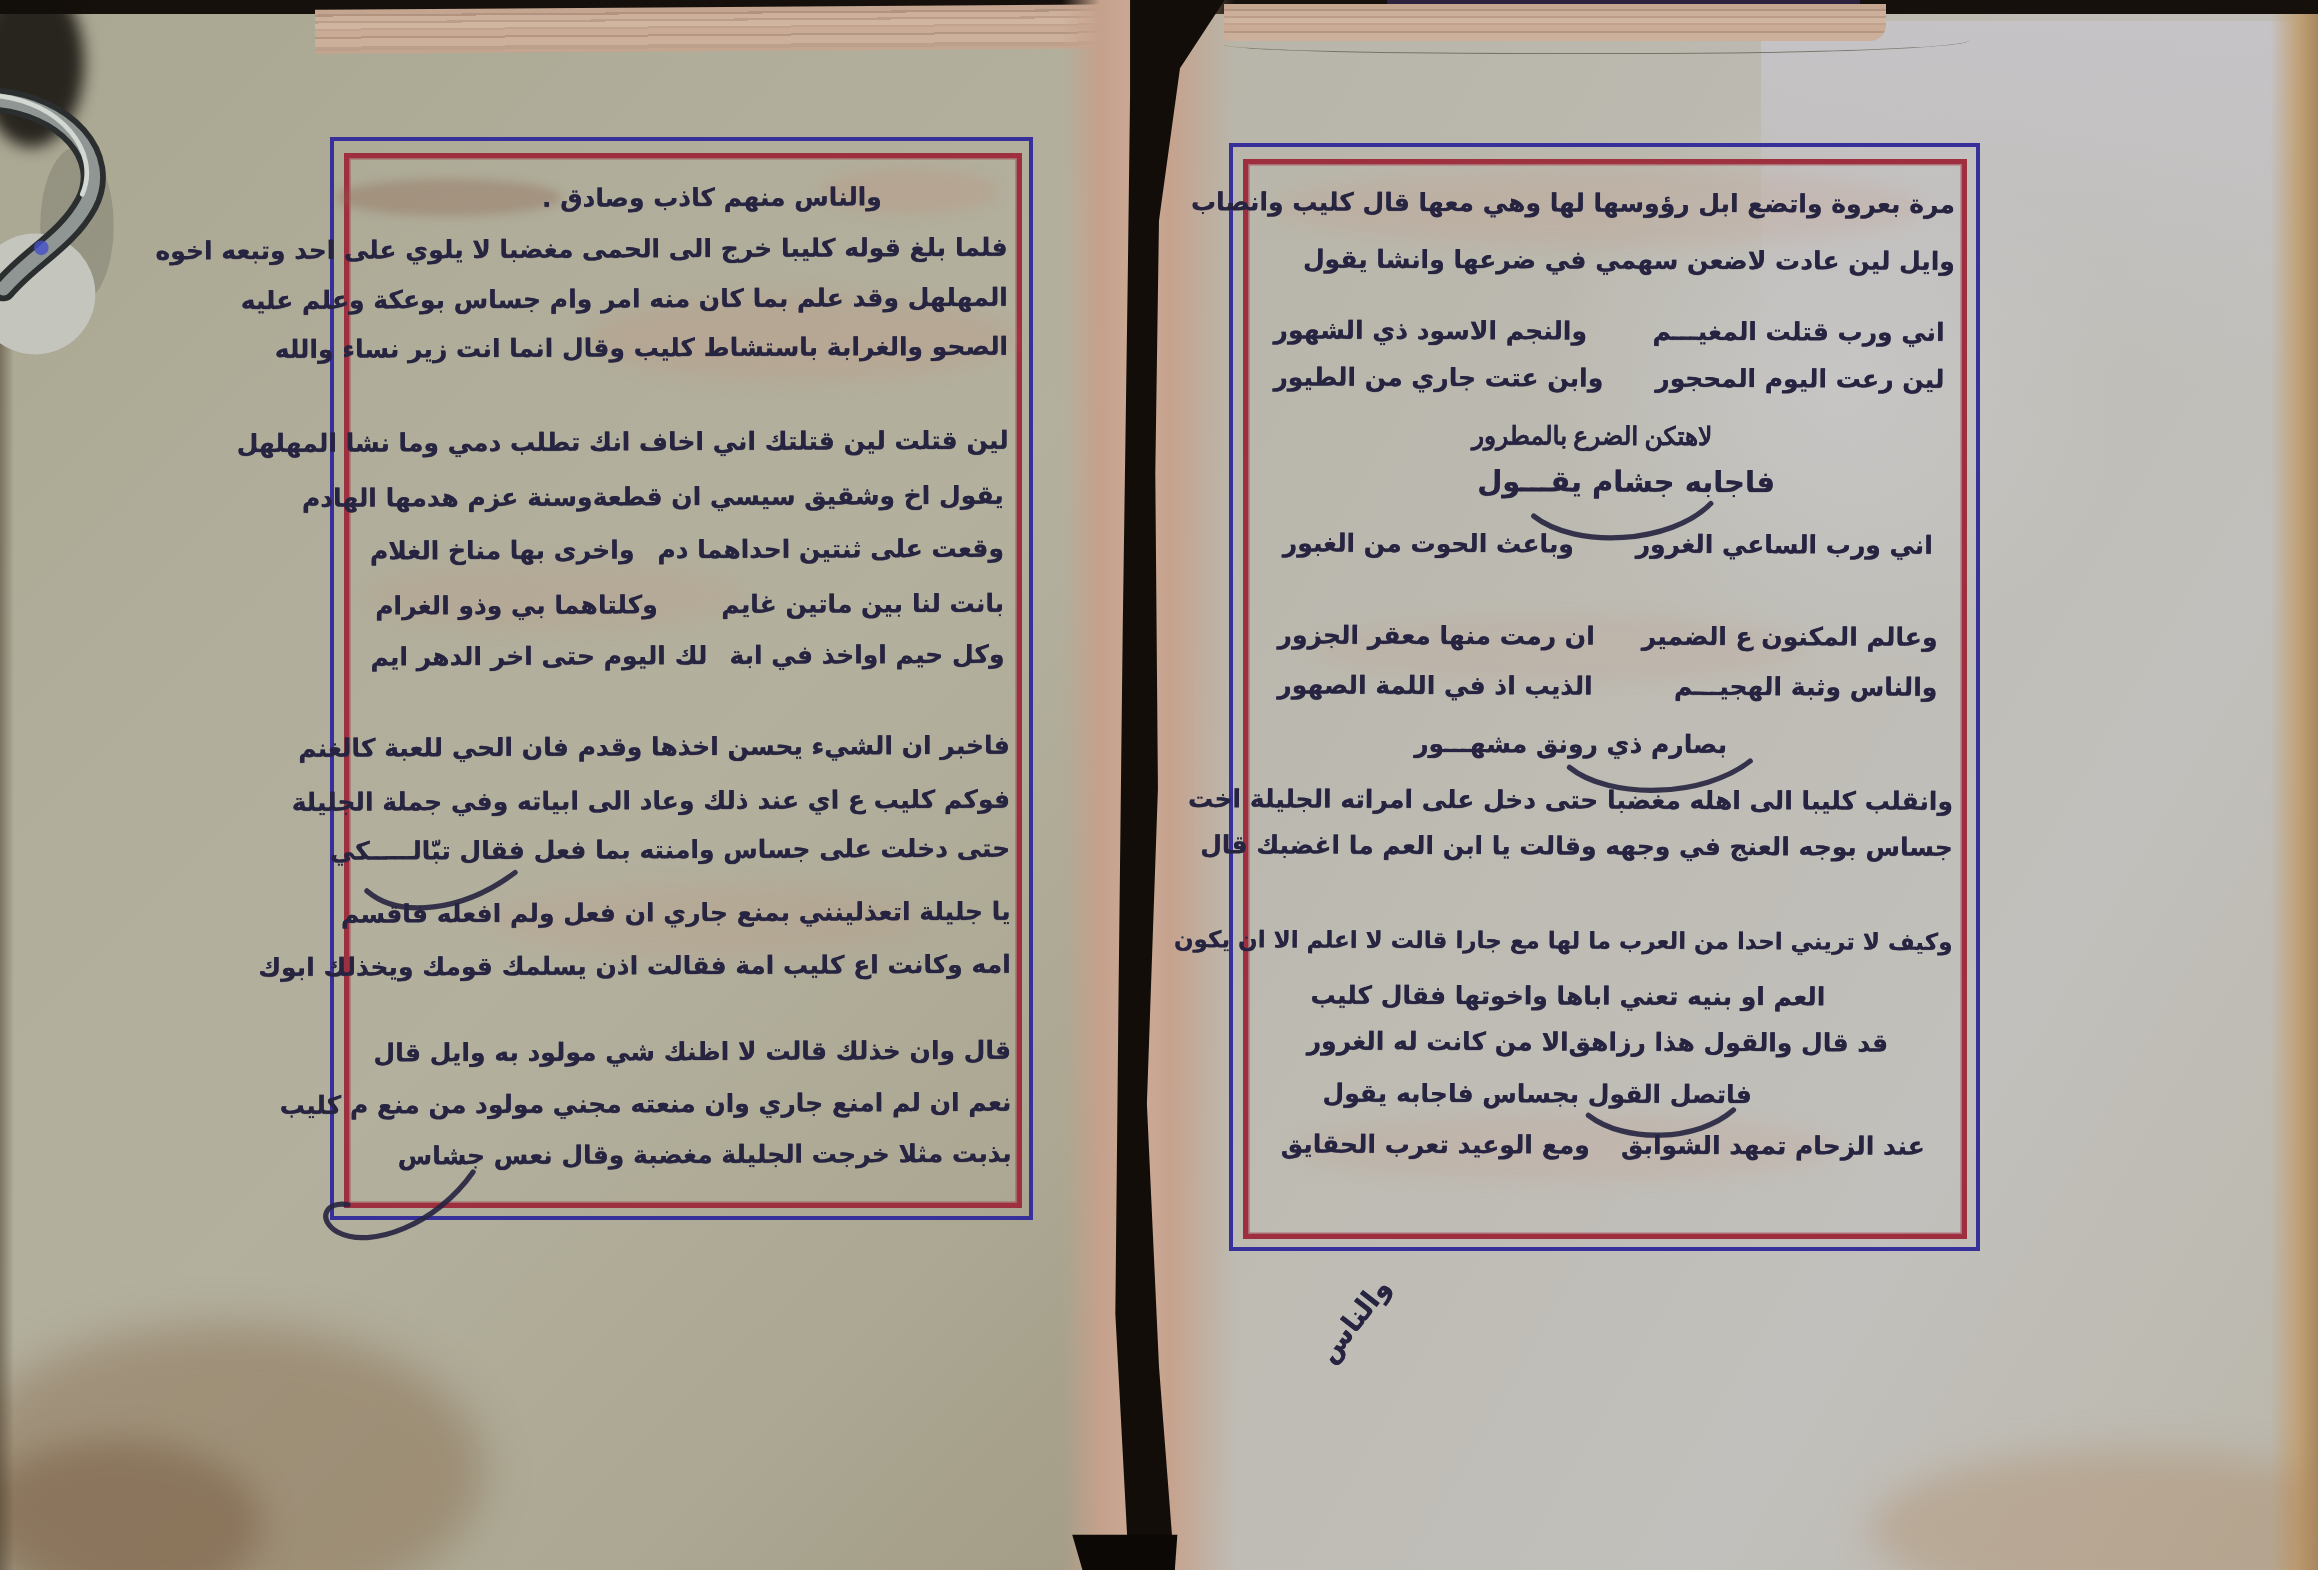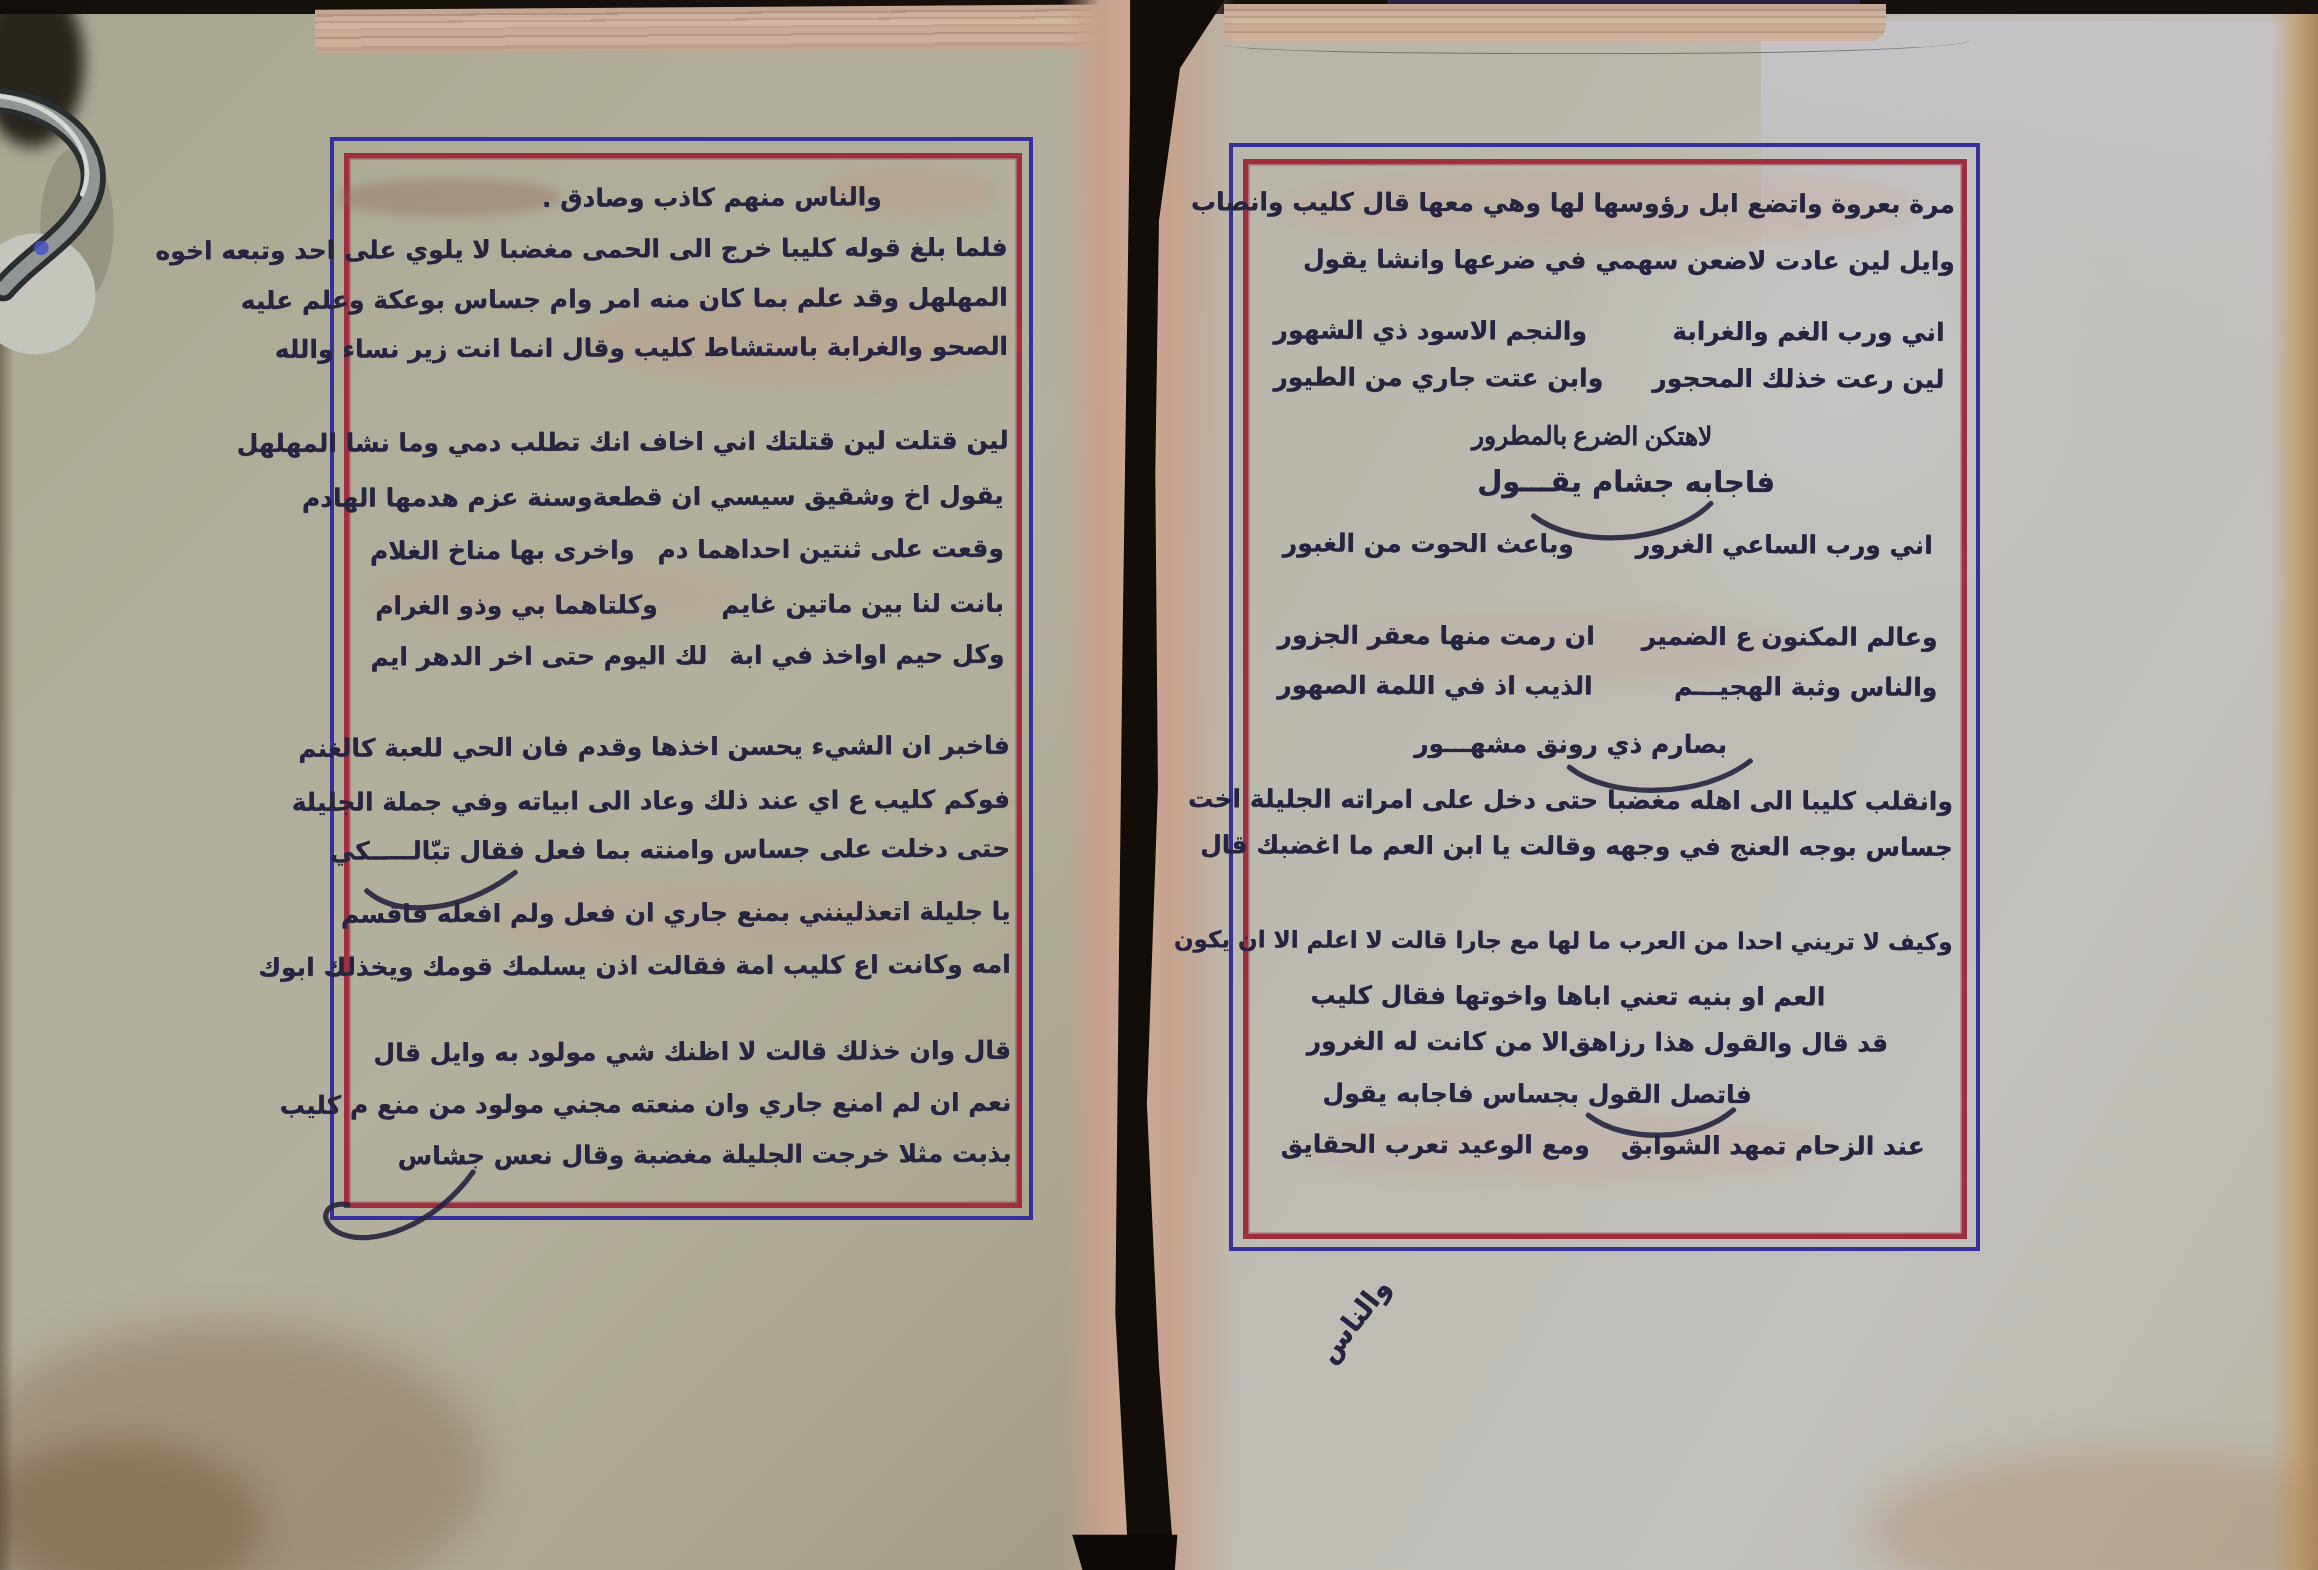--- a/index.html
+++ b/index.html
@@ -159,25 +159,25 @@
     <div class="line right" style="left: 355px; width: 655px; top: 887px;"><span>يا جليلة اتعذلينني بمنع جاري ان فعل ولم افعله فاقسم</span></div>
     <div class="line right" style="left: 355px; width: 655px; top: 940px;"><span>امه وكانت اع كليب امة فقالت اذن يسلمك قومك ويخذلك ابوك</span></div>
     <div class="line right" style="left: 387px; width: 623px; top: 1026px;"><span>قال وان خذلك قالت لا اظنك شي مولود به وايل قال</span></div>
     <div class="line right" style="left: 355px; width: 655px; top: 1078px;"><span>نعم ان لم امنع جاري وان منعته مجني مولود من منع م كليب</span></div>
     <div class="line right" style="left: 418px; width: 592px; top: 1129px;"><span>بذبت مثلا خرجت الجليلة مغضبة وقال نعس جشاس</span></div>
   </div>
 <div class="abs" id="lines-right" style="left:0;top:0;width:2319px;height:1571px;">
     <div class="line right" style="left: 1251px; width: 702px; top: 178px;"><span>مرة بعروة واتضع ابل رؤوسها لها وهي معها قال كليب وانصاب</span></div>
     <div class="line right" style="left: 1345px; width: 608px; top: 235px;"><span>وايل لين عادت لاضعن سهمي في ضرعها وانشا يقول</span></div>
     <div class="line pair" style="left: 1272px; width: 671px; top: 306px;">
-      <span>اني ورب الغم والغرابة</span>
+      <span>اني ورب قتلت المغيـــم</span>
       <span>والنجم الاسود ذي الشهور</span>
     </div>
     <div class="line pair" style="left: 1272px; width: 671px; top: 353px;">
-      <span>لين رعت خذلك المحجور</span>
+      <span>لين رعت اليوم المحجور</span>
       <span>وابن عتت جاري من الطيور</span>
     </div>
     <div class="line center" style="left: 1450px; width: 282px; top: 411px; font-family: Liberation Serif, serif;"><span>لاهتكن الضرع بالمطرور</span></div>
     <div class="line center" style="left: 1471px; width: 308px; top: 456px; font-size: 29px;"><span>فاجابه جشام يقـــول</span></div>
     <div class="line pair" style="left: 1282px; width: 650px; top: 519px;">
       <span>اني ورب الساعي الغرور</span>
       <span>وباعث الحوت من الغبور</span>
     </div>
     <div class="line pair" style="left: 1277px; width: 660px; top: 611px;">
       <span>وعالم المكنون ع الضمير</span>

